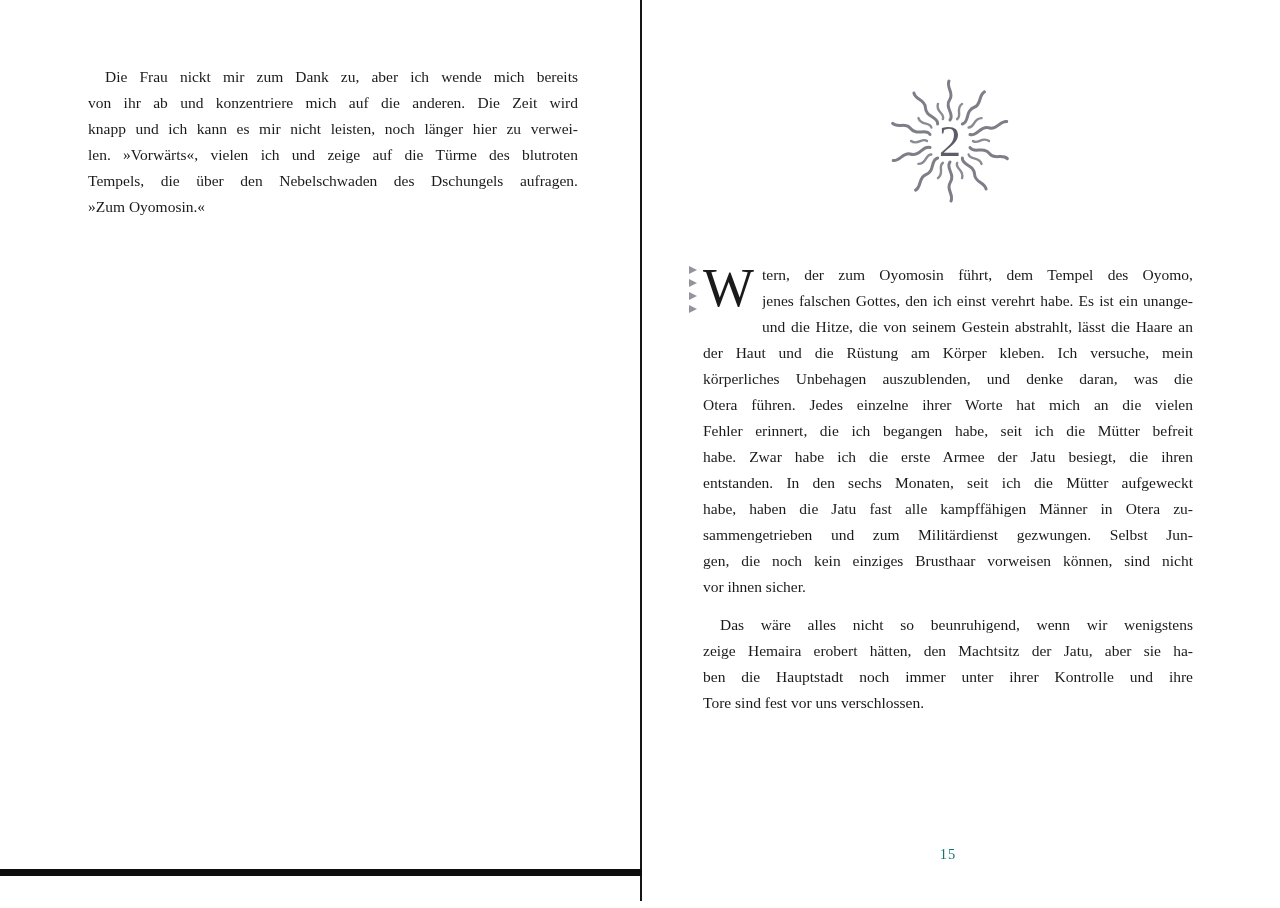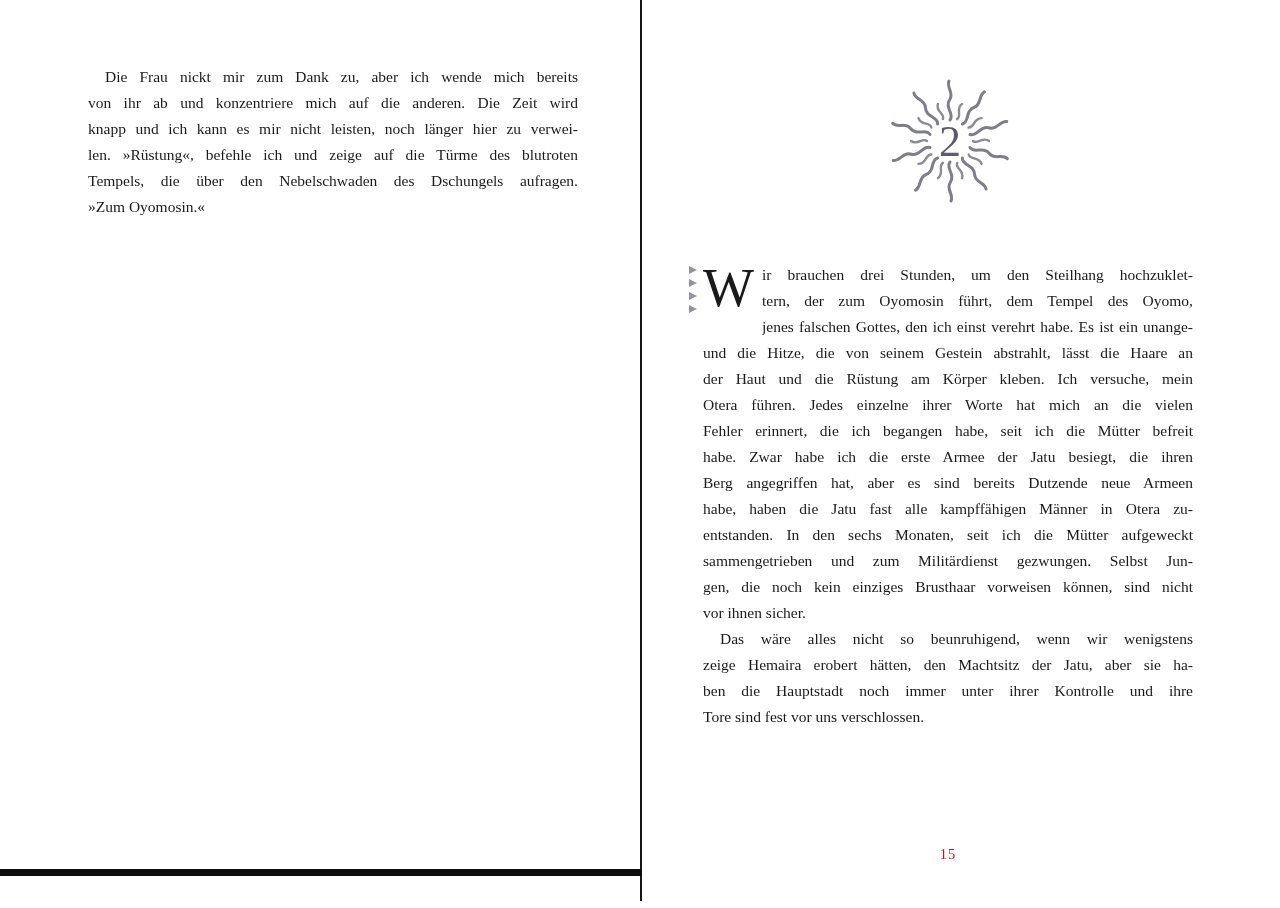--- a/index.html
+++ b/index.html
@@ -37,21 +37,21 @@
 
   .para { position:relative; }
   .tline {
     text-align:justify;
     text-align-last:justify;
     height:26px;
     overflow:hidden;
   }
   .tline-last { text-align-last:left;font-family:Liberation Serif, serif; }
   .indent-first .lines .tline:first-child { text-indent:17px; }
-  .para-gap { margin-top:0; }
+  .para-gap { margin-top:12px; }
 
   
   .dropcap {
     float:left;
     font-size:54px;
     line-height:50px;
     height:52px;
     margin:1px 8px 0 0;
     color:#1a1a1a;
   }
@@ -75,36 +75,36 @@
   .chapter-number-text {
     font-family:"Liberation Serif", serif;
   }
 
   .page-number {
     position:absolute;
     left:61px; top:846px; width:490px;
     text-align:center;
     font-size:14.5px;
     letter-spacing:1px;
-    color:#b91c1c;
+    color:#0f766e;
   }
 </style>
 </head>
 <body>
 
 <div class="spread">
 
   <div class="page page-left">
     <div class="text-block">
       <div class="para indent-first">
         <div class="lines">
             <div class="tline">Die Frau nickt mir zum Dank zu, aber ich wende mich bereits</div>
             <div class="tline">von ihr ab und konzentriere mich auf die anderen. Die Zeit wird</div>
             <div class="tline">knapp und ich kann es mir nicht leisten, noch länger hier zu verwei-</div>
-            <div class="tline">len. »Rüstung«, befehle ich und zeige auf die Türme des blutroten</div>
+            <div class="tline">len. »Vorwärts«, vielen ich und zeige auf die Türme des blutroten</div>
             <div class="tline">Tempels, die über den Nebelschwaden des Dschungels aufragen.</div>
             <div class="tline tline-last">»Zum Oyomosin.«</div>
           </div>
       </div>
     </div>
   </div>
 
   <div class="divider"></div>
   <div class="bottom-bar"></div>
 
@@ -146,31 +146,30 @@
 
       <div class="para">
         <div class="tri-col">
           <span class="tri"></span>
           <span class="tri"></span>
           <span class="tri"></span>
           <span class="tri"></span>
         </div>
         <span class="dropcap">W</span>
         <div class="lines">
-            <div class="tline">ir brauchen drei Stunden, um den Steilhang hochzuklet-</div>
             <div class="tline">tern, der zum Oyomosin führt, dem Tempel des Oyomo,</div>
             <div class="tline">jenes falschen Gottes, den ich einst verehrt habe. Es ist ein unange-</div>
             <div class="tline">und die Hitze, die von seinem Gestein abstrahlt, lässt die Haare an</div>
             <div class="tline">der Haut und die Rüstung am Körper kleben. Ich versuche, mein</div>
+            <div class="tline">körperliches Unbehagen auszublenden, und denke daran, was die</div>
             <div class="tline">Otera führen. Jedes einzelne ihrer Worte hat mich an die vielen</div>
             <div class="tline">Fehler erinnert, die ich begangen habe, seit ich die Mütter befreit</div>
             <div class="tline">habe. Zwar habe ich die erste Armee der Jatu besiegt, die ihren</div>
-            <div class="tline">Berg angegriffen hat, aber es sind bereits Dutzende neue Armeen</div>
+            <div class="tline">entstanden. In den sechs Monaten, seit ich die Mütter aufgeweckt</div>
             <div class="tline">habe, haben die Jatu fast alle kampffähigen Männer in Otera zu-</div>
-            <div class="tline">entstanden. In den sechs Monaten, seit ich die Mütter aufgeweckt</div>
             <div class="tline">sammengetrieben und zum Militärdienst gezwungen. Selbst Jun-</div>
             <div class="tline">gen, die noch kein einziges Brusthaar vorweisen können, sind nicht</div>
             <div class="tline tline-last">vor ihnen sicher.</div>
           </div>
       </div>
 
       <div class="para indent-first para-gap">
         <div class="lines">
             <div class="tline">Das wäre alles nicht so beunruhigend, wenn wir wenigstens</div>
             <div class="tline">zeige Hemaira erobert hätten, den Machtsitz der Jatu, aber sie ha-</div>

